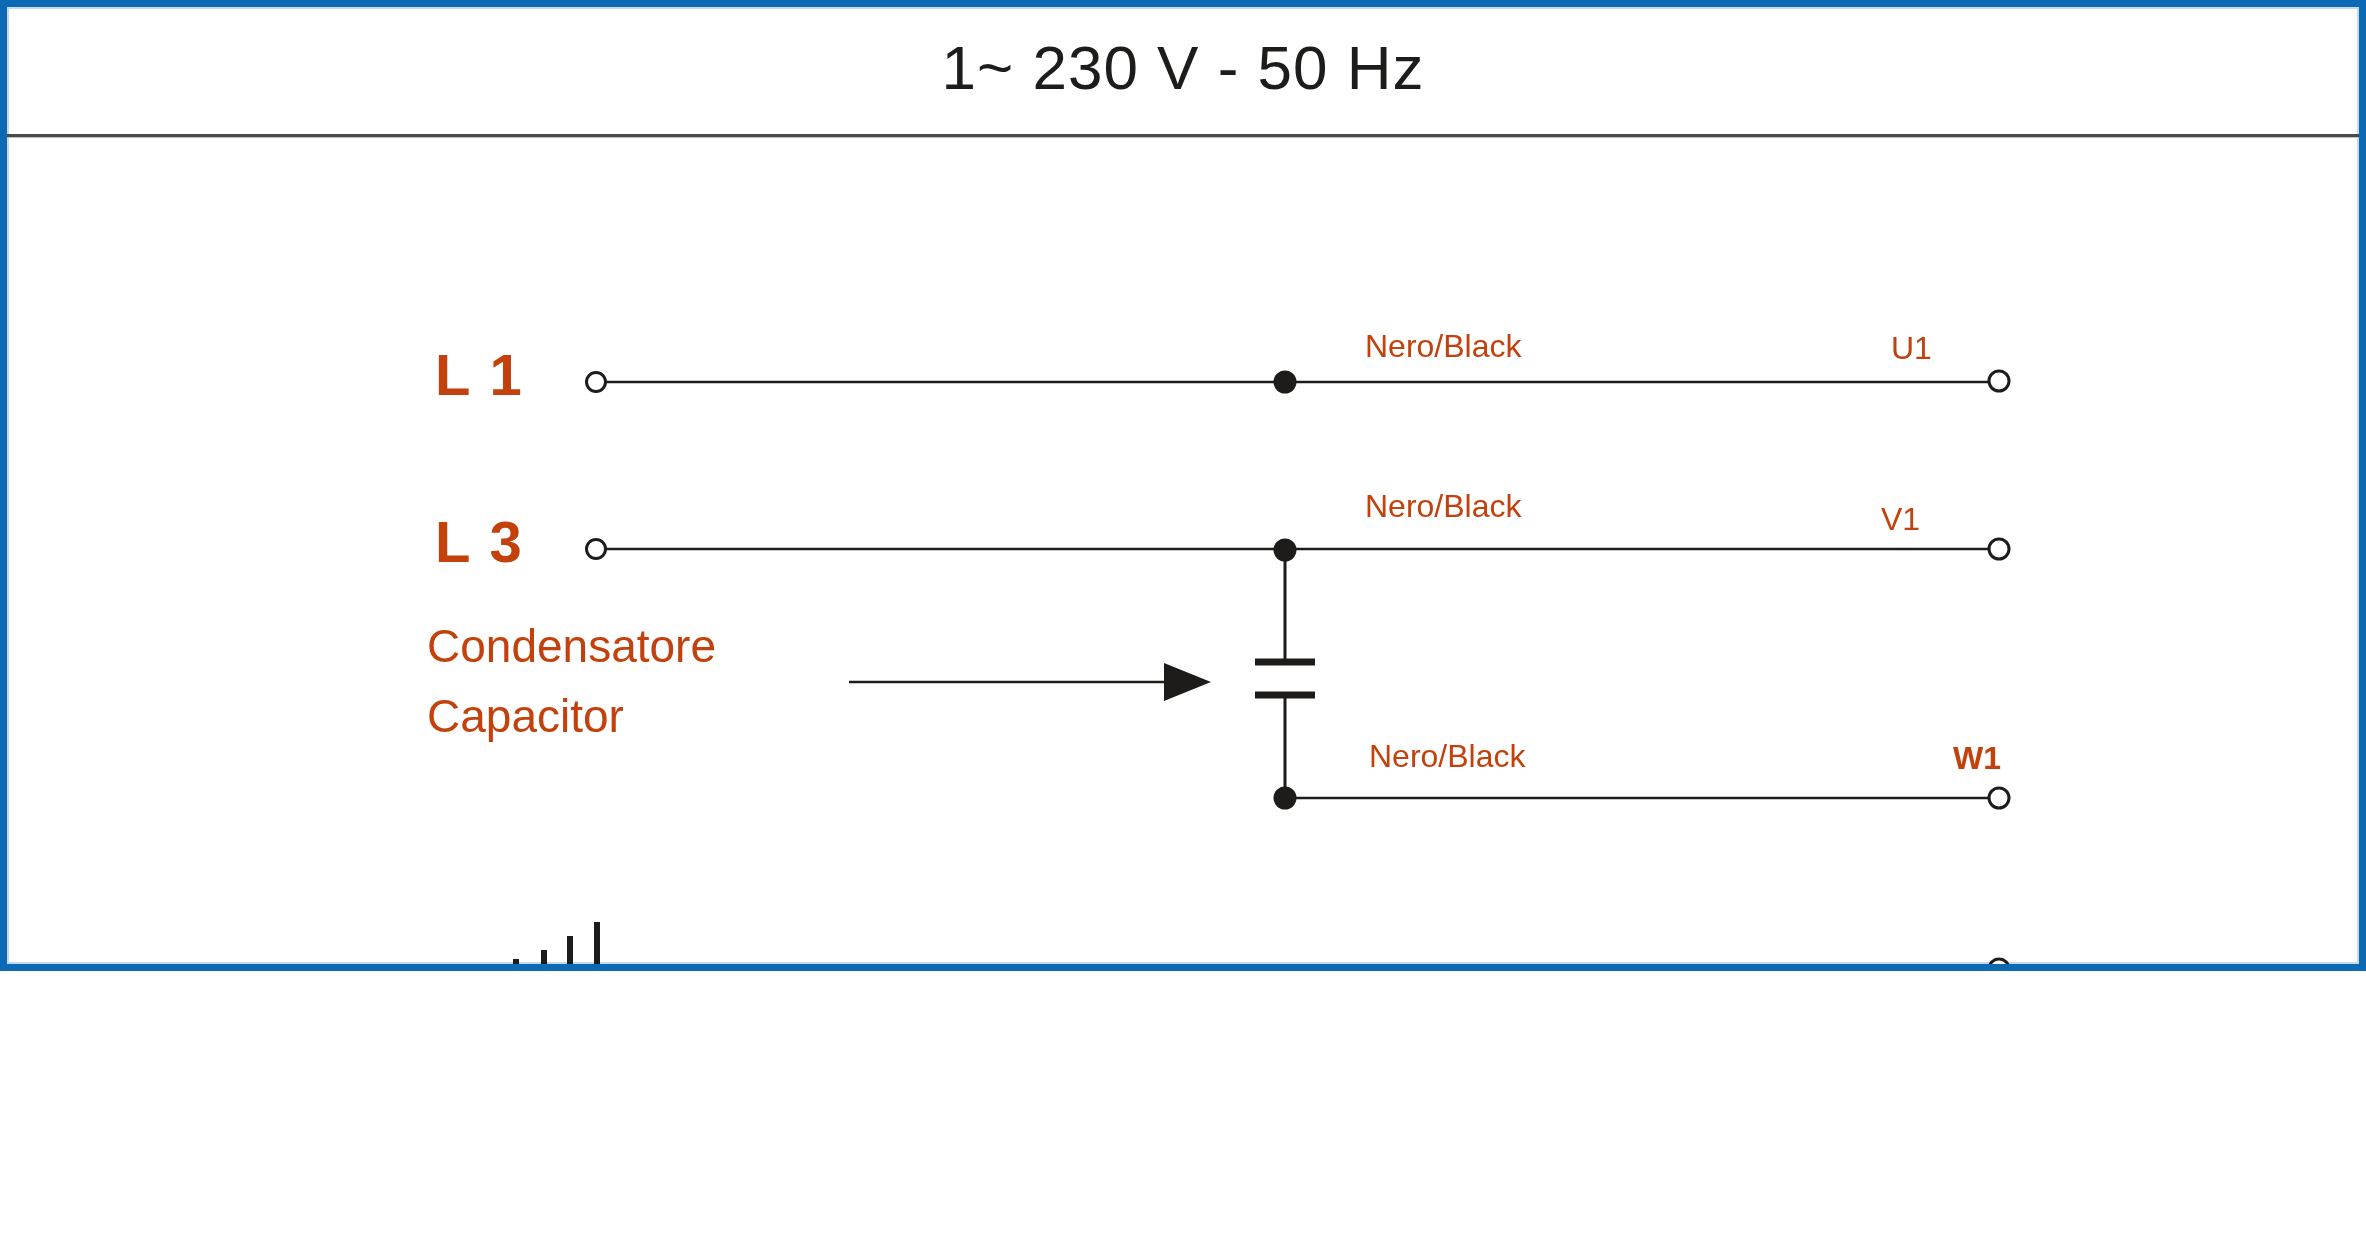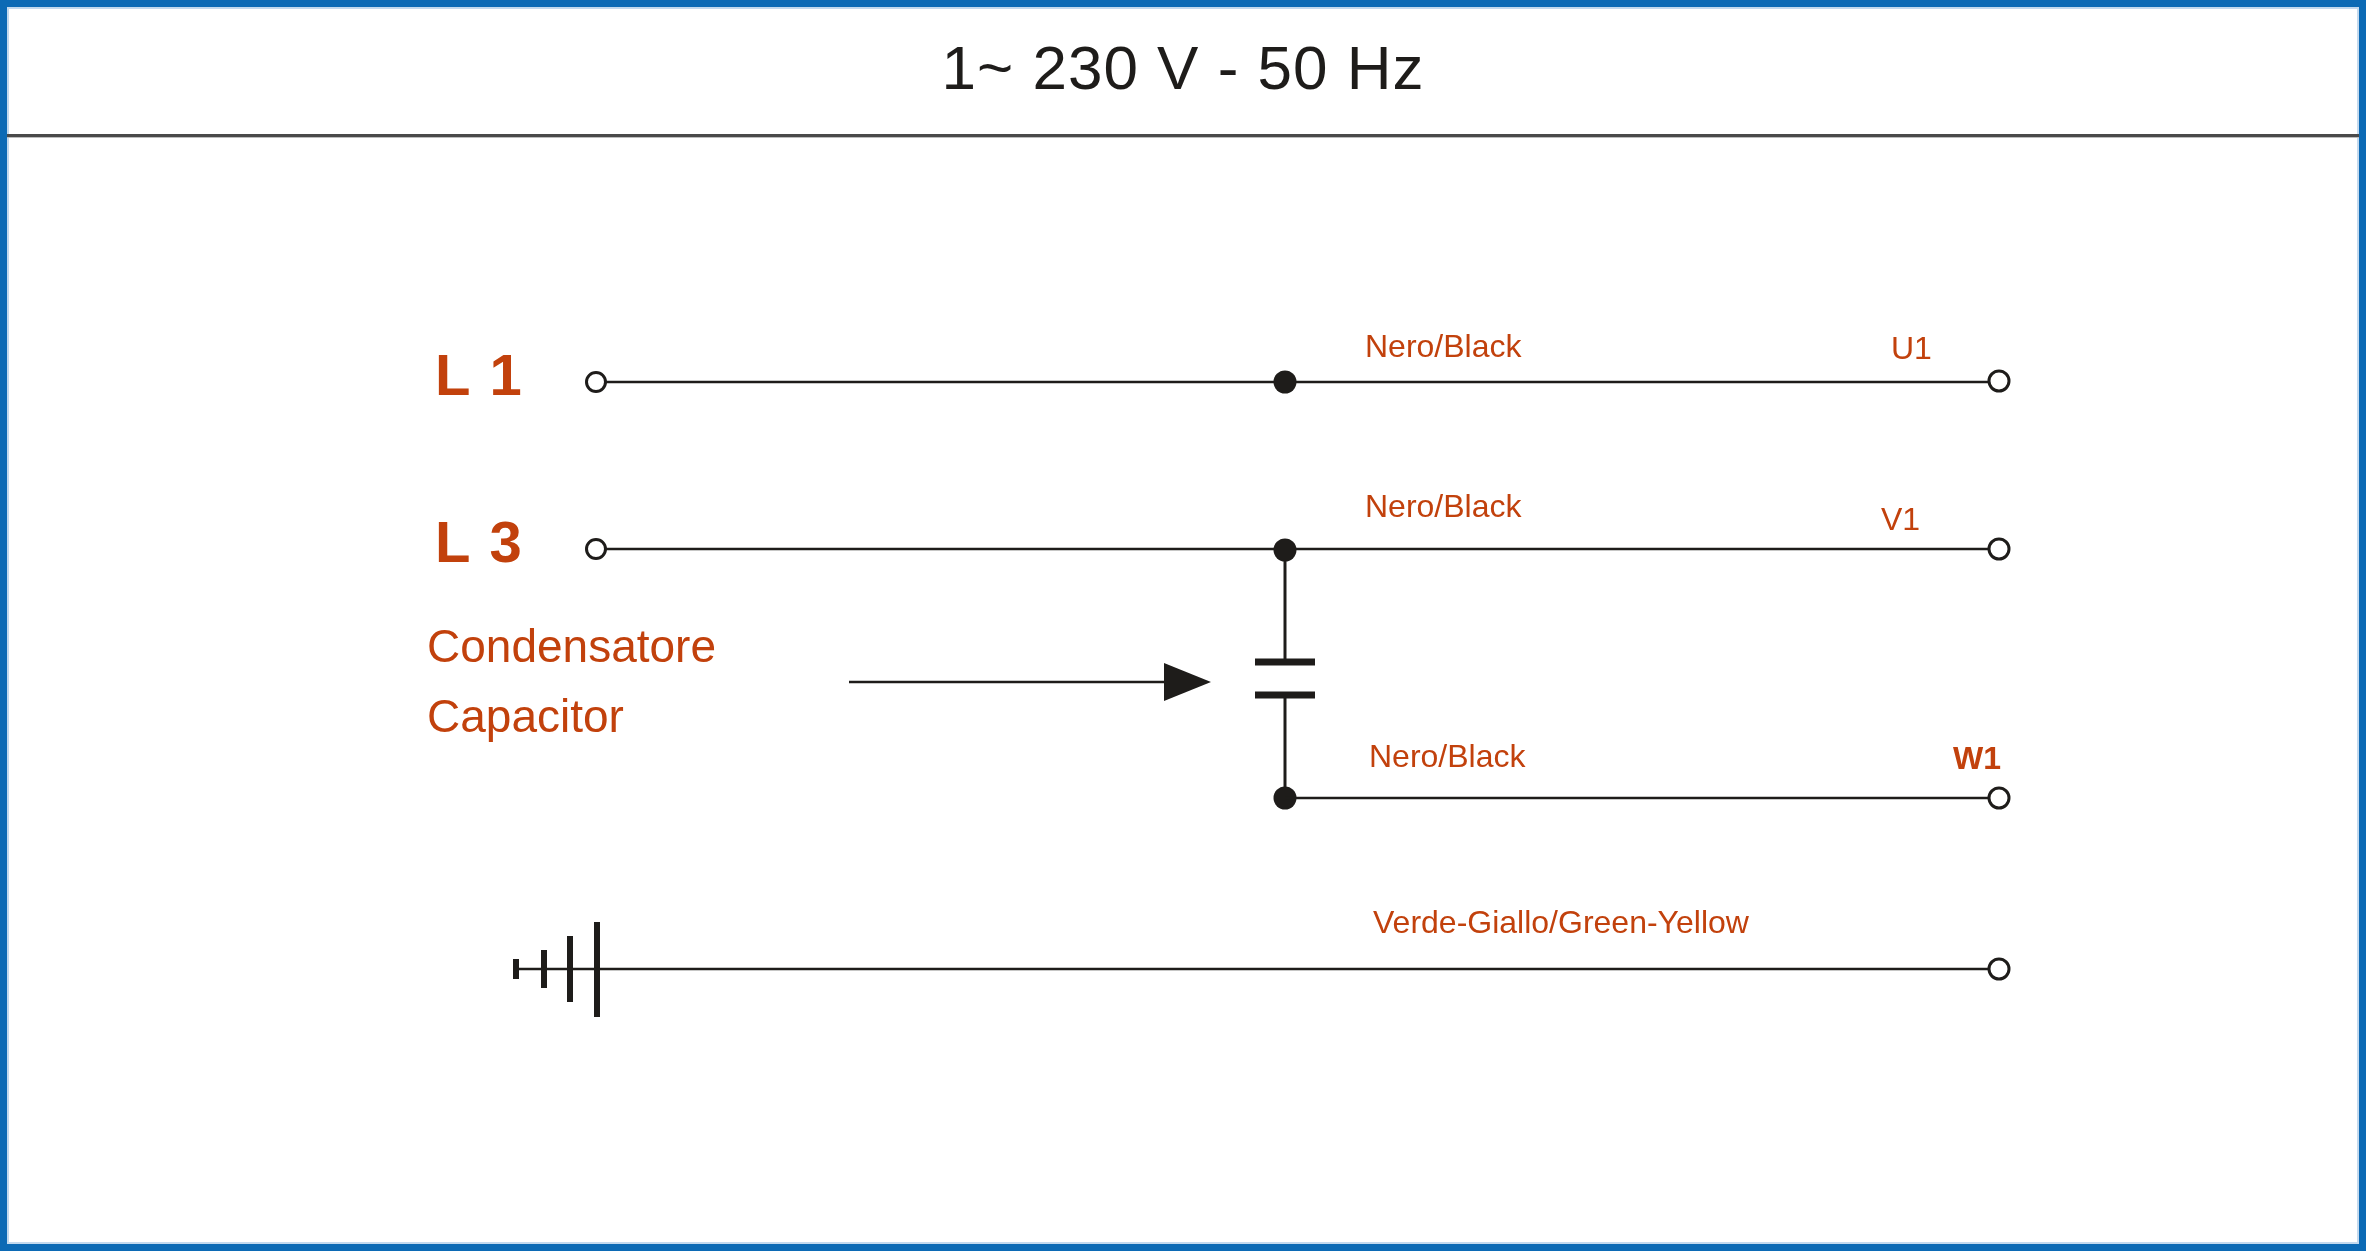--- a/index.html
+++ b/index.html
@@ -1,19 +1,19 @@
 <!DOCTYPE html>
 <html><head>
 <meta charset="utf-8">
 <style>
   html, body { margin: 0; padding: 0; background: #ffffff; }
   .page {
     position: relative;
     width: 2366px;
-    height: 1251px;
+    height: 971px;
     box-sizing: border-box;
     background: #ffffff;
     border: 7px solid #0c6ab5;
     box-shadow: inset 0 0 0 2px #c3d9ee;
     font-family: "Liberation Sans", "DejaVu Sans", sans-serif;
     color: #1e1c1a;
     overflow: hidden;
   }
   .title {
     position: absolute;
@@ -93,18 +93,17 @@
 
   <div class="lbl wire-lbl" style="left:1358px; top:323px;">Nero/Black</div>
   <div class="lbl wire-lbl" style="left:1884px; top:325px;">U1</div>
 
   <div class="lbl wire-lbl" style="left:1358px; top:483px;">Nero/Black</div>
   <div class="lbl wire-lbl" style="left:1874px; top:496px;">V1</div>
 
   <div class="lbl wire-lbl" style="left:1362px; top:733px;">Nero/Black</div>
   <div class="lbl wire-lbl" style="left:1946px; top:735px;font-weight:bold;">W1</div>
 
-  <div class="lbl wire-lbl" style="left:1366px; top:899px;">Verde-Giallo/Green-Yellow</div>
 
   <div class="lbl cap-lbl" style="left:420px; top:616px;">Condensatore</div>
   <div class="lbl cap-lbl" style="left:420px; top:686px;">Capacitor</div>
 
 </div>
 
 </body></html>

